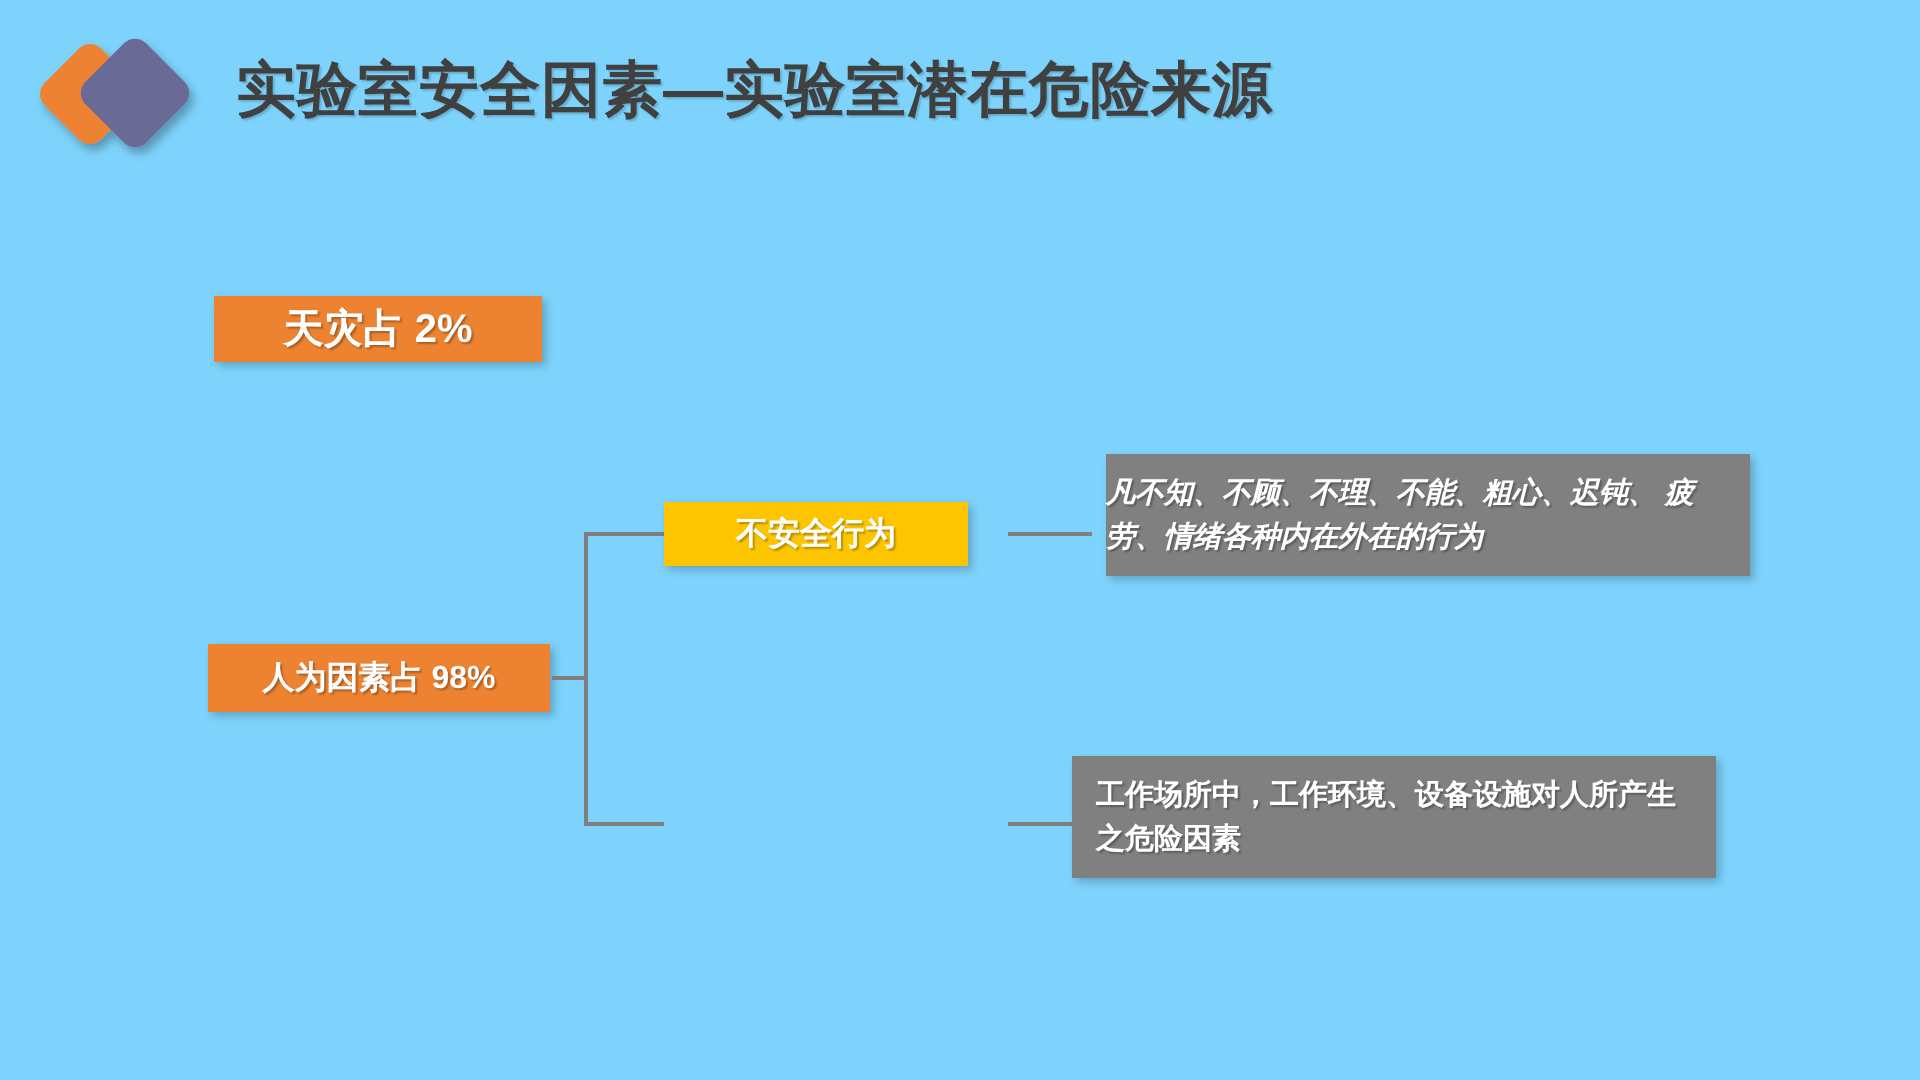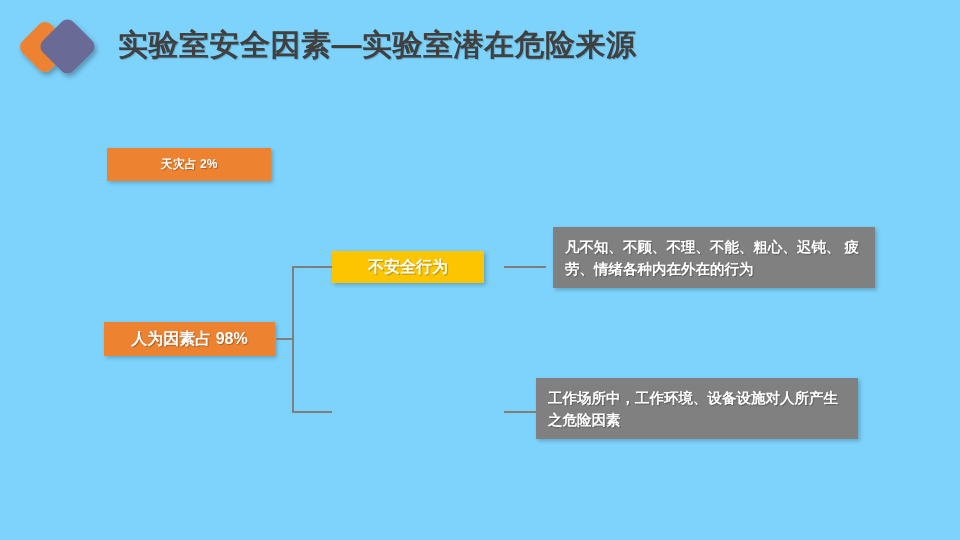--- a/index.html
+++ b/index.html
@@ -60,21 +60,21 @@
     justify-content: flex-start;
     align-items: flex-start;
     text-align: left;
     line-height: 1.55;
   }
 
   
   #node-disaster {
     left: 107px;  top: 148px;
     width: 164px; height: 33px;
-    font-size: 12px;
+    font-size: 20px;
   }
 
   #node-human {
     left: 104px;  top: 322px;
     width: 171px; height: 34px;
     font-size: 16px;
   }
 
   #node-unsafe-behavior {
     left: 332px;  top: 251px;
@@ -85,21 +85,22 @@
   #node-unsafe-environment {
     left: 332px;  top: 395px;
     width: 152px; height: 32px;
     font-size: 16px;
   }
 
   #node-behavior-detail {
     left: 553px;  top: 227px;
     width: 322px; height: 61px;
     font-size: 14.5px;
-    padding: 9px 12px 0 12px;
+    padding: 9px 12px 0 0;
+    font-style: italic;
   }
 
   #node-environment-detail {
     left: 536px;  top: 378px;
     width: 322px; height: 61px;
     font-size: 14.5px;
     padding: 9px 12px 0 12px;
   }
 
   

